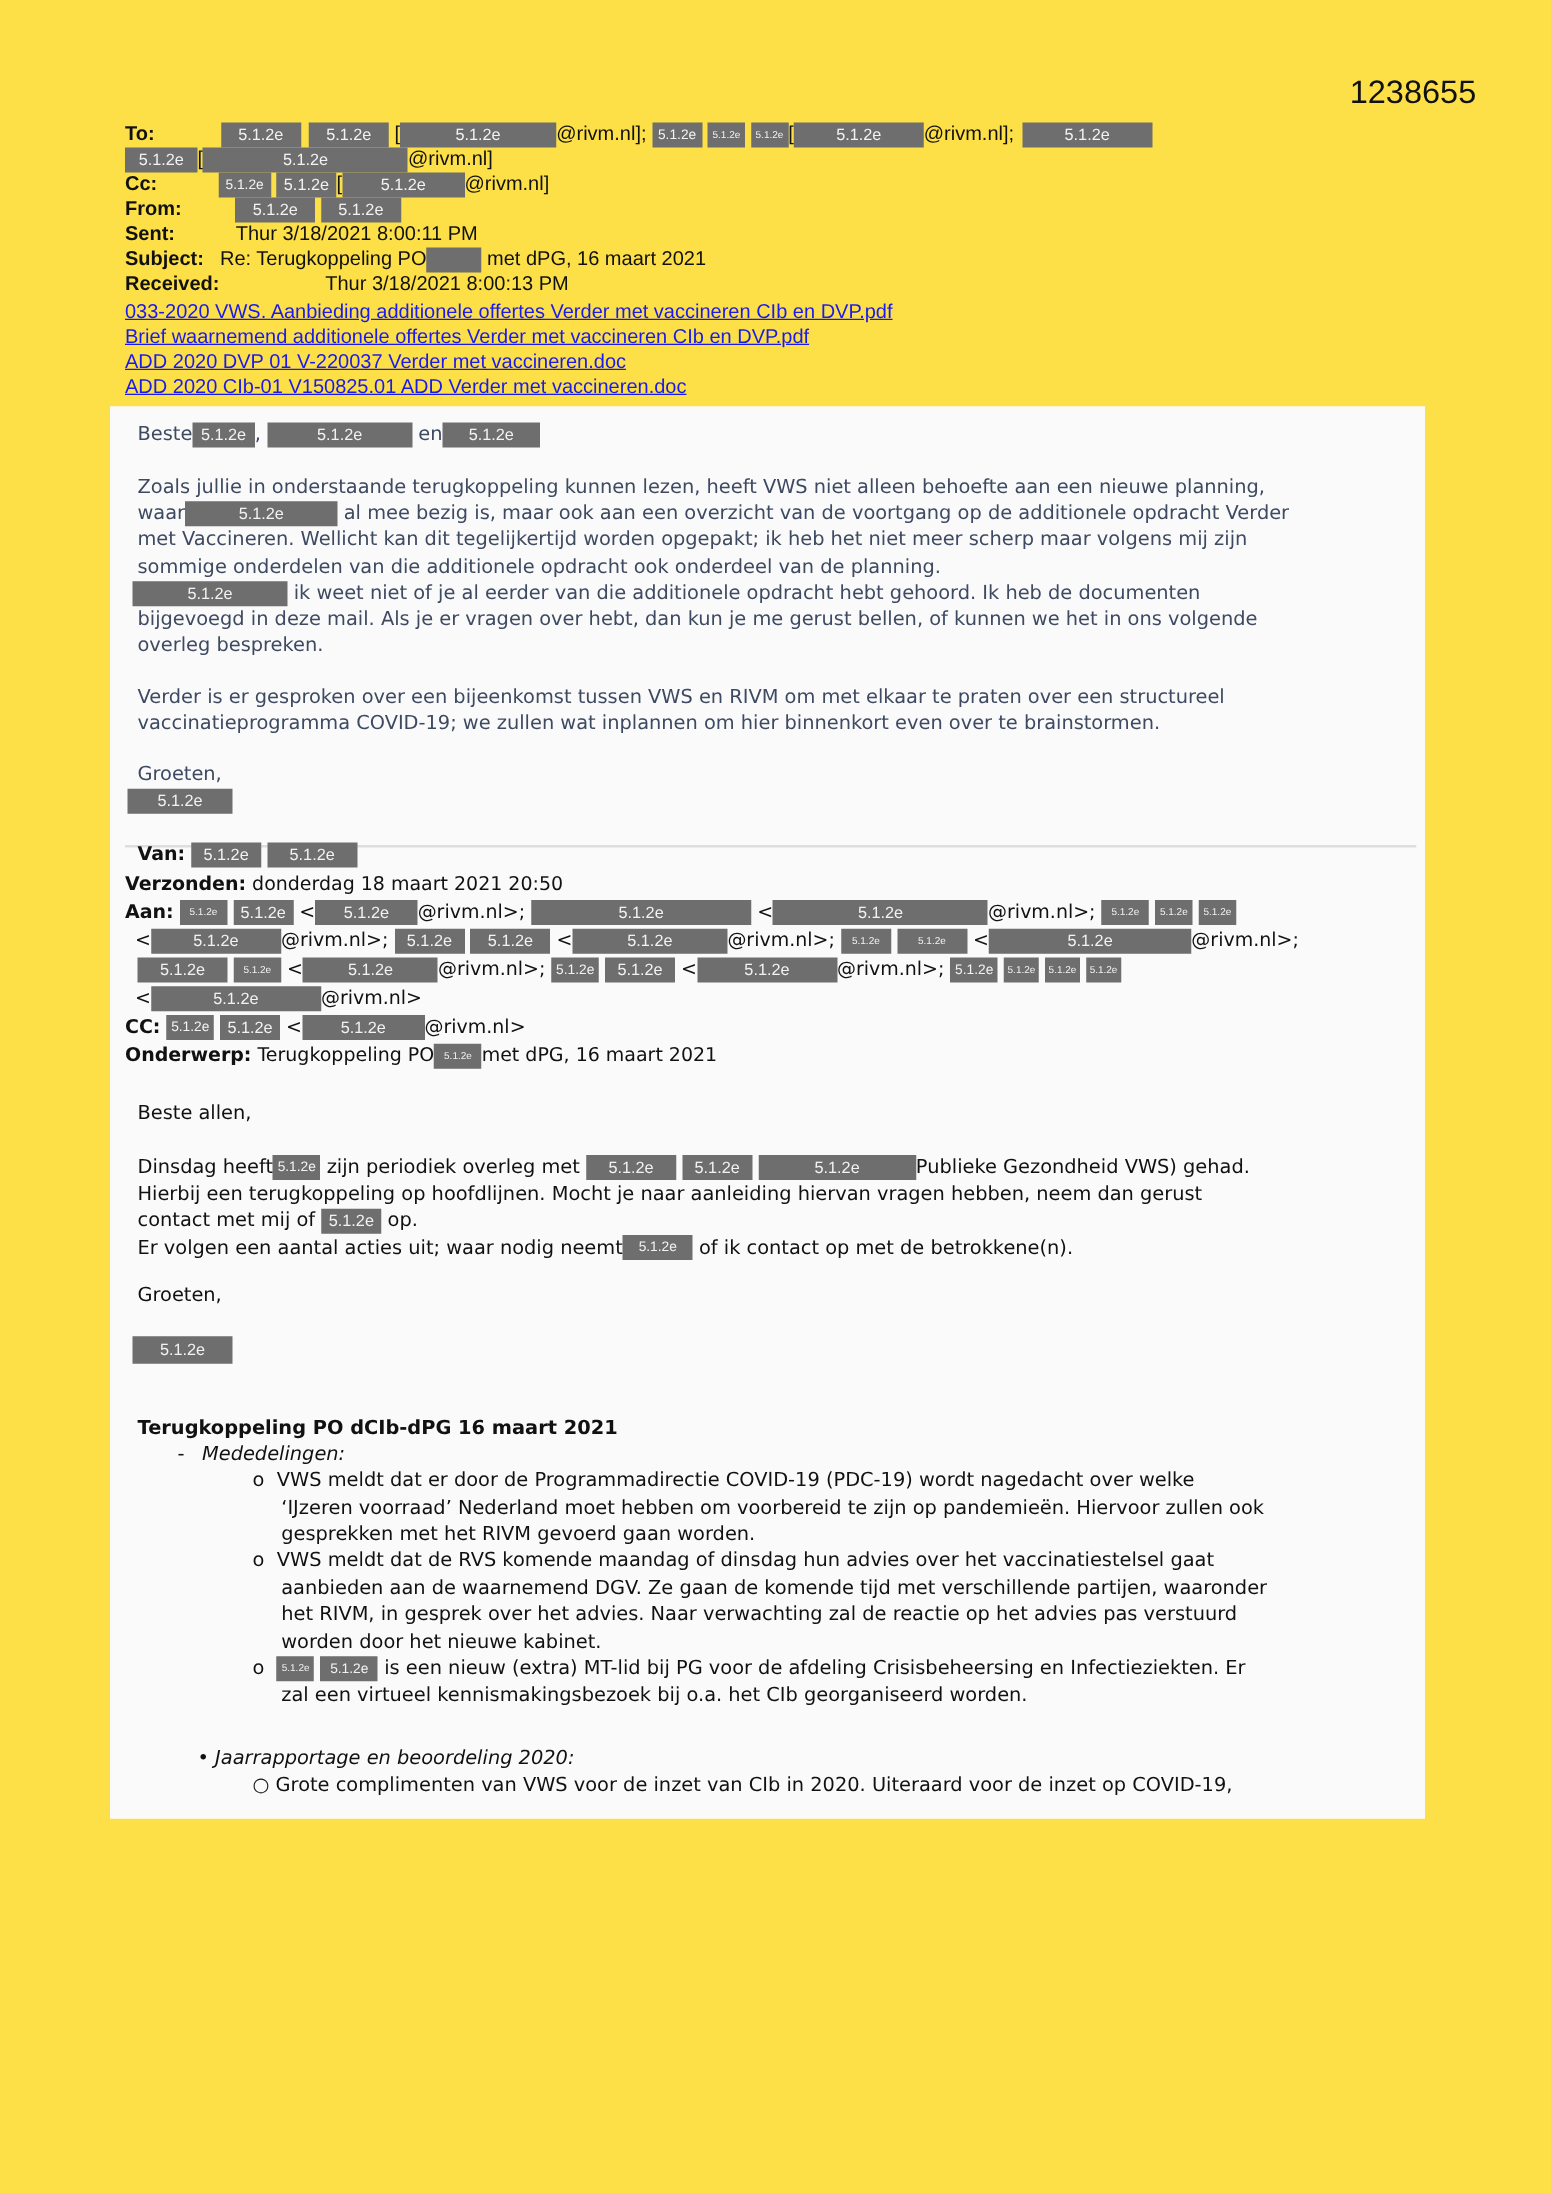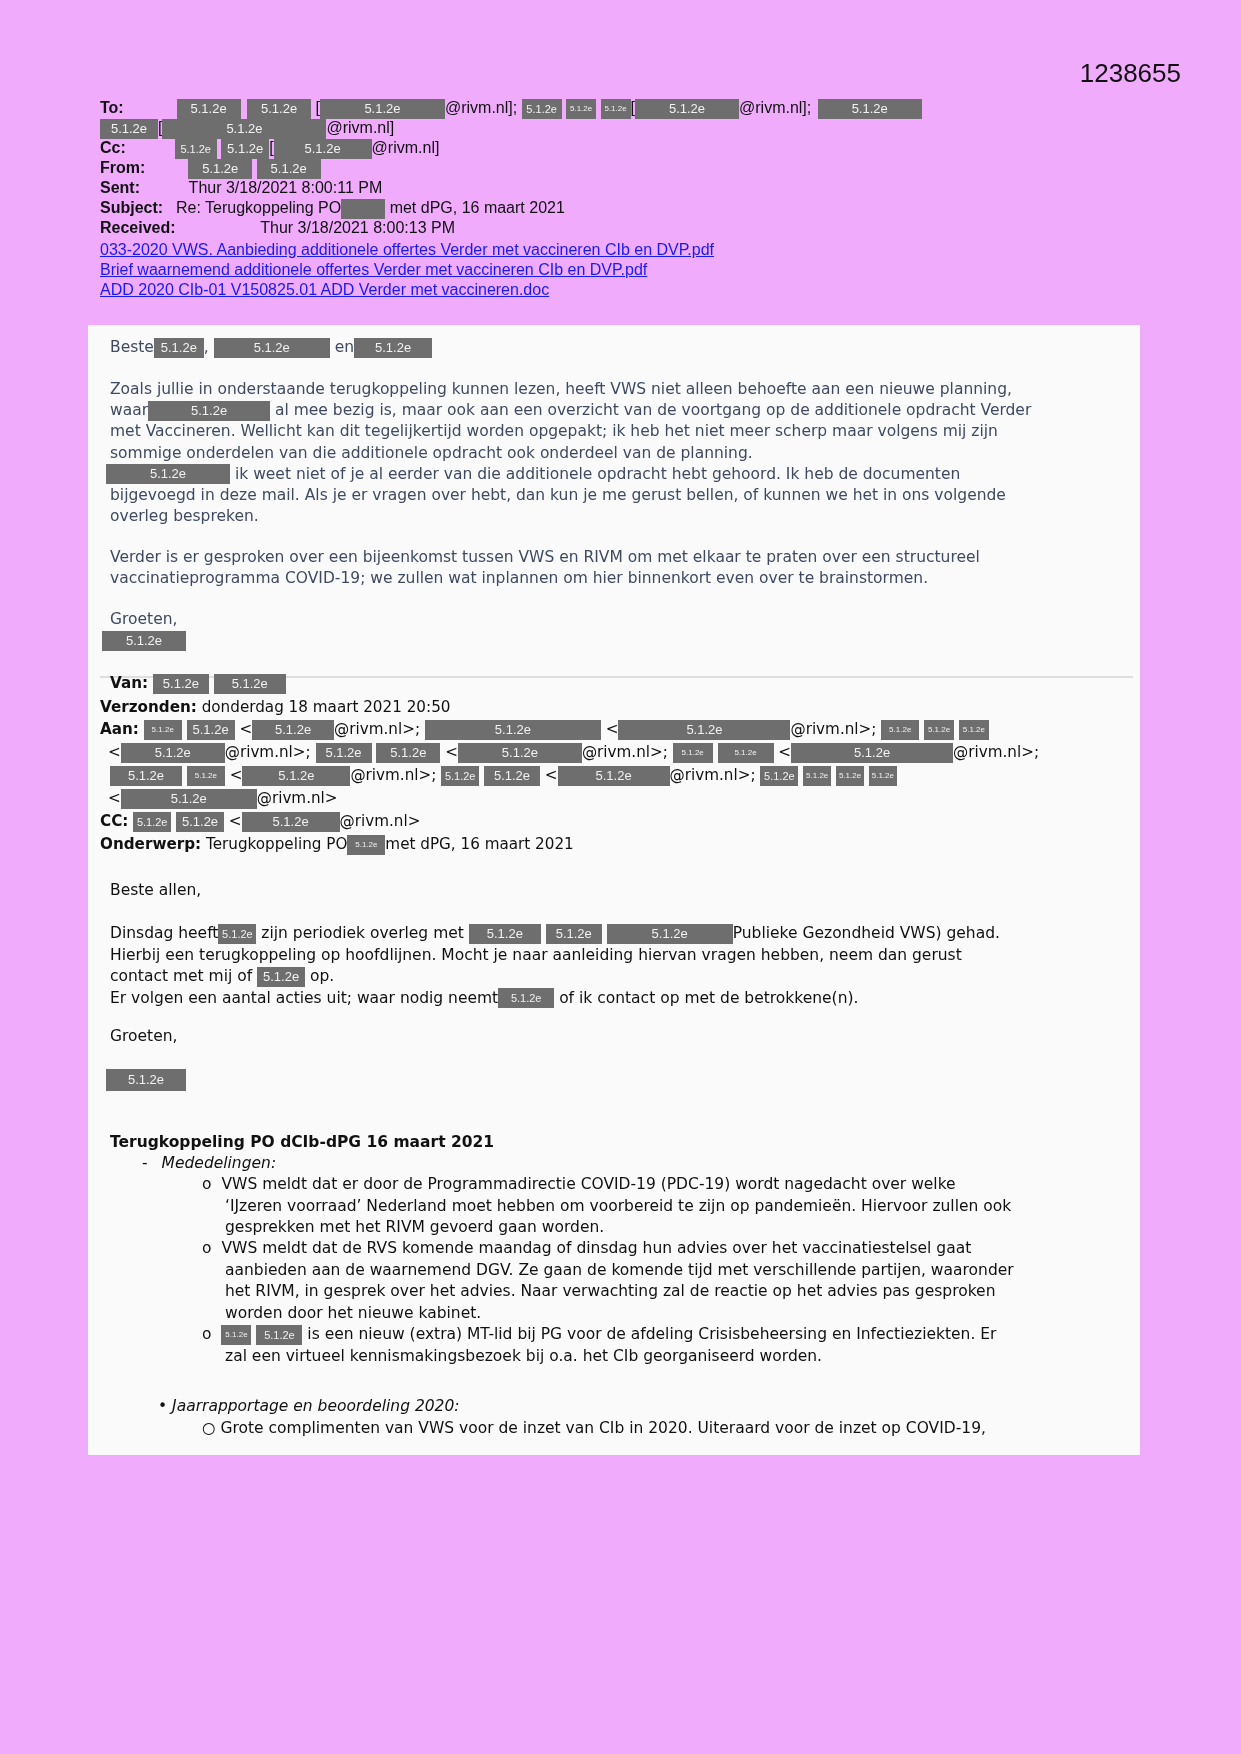--- a/index.html
+++ b/index.html
@@ -1,17 +1,17 @@
 <!DOCTYPE html>
 <html><head>
 <meta charset="utf-8">
 <style>
   html, body { margin: 0; padding: 0; background: #ffffff; }
   body { width: 1241px; height: 1754px; position: relative; overflow: hidden; }
-  .page { position: absolute; left: 0; top: 0; width: 1241px; height: 1754px; background: #f0abfc; }
+  .page { position: absolute; left: 0; top: 0; width: 1241px; height: 1754px; background: #fde047; }
   .docnum { position: absolute; right: 60px; top: 58px; font-family: "Liberation Sans", sans-serif; font-size: 26px; color: #111; }
 
   .hdr { position: absolute; left: 100px; font-family: "Liberation Sans", sans-serif; font-size: 16px; color: #111; white-space: nowrap; line-height: 20px; }
   .hdr b { font-weight: bold; }
   .red { display: inline-block; background: #6e6e6e; color: #f2f2f2; text-align: center; vertical-align: middle; font-family: "Liberation Sans", sans-serif; line-height: 20px; height: 20px; font-size: 13px; box-sizing: border-box; }
   .red.s { font-size: 8px; }
   .red.m { font-size: 11px; }
 
   .links { position: absolute; left: 100px; top: 240px; font-family: "Liberation Sans", sans-serif; font-size: 16px; line-height: 20px; }
   .links a { display: block; color: #1a1aee; text-decoration: underline; }
@@ -73,20 +73,21 @@
   </div>
   <div class="hdr" style="top:218px;">
     <b>Received:</b>
     <span style="display:inline-block;width:76px;"></span>
     <span>Thur 3/18/2021 8:00:13 PM</span>
   </div>
 
   <div class="links">
     <a>033-2020 VWS. Aanbieding additionele offertes Verder met vaccineren CIb en DVP.pdf</a>
     <a>Brief waarnemend additionele offertes Verder met vaccineren CIb en DVP.pdf</a>
+    <a>ADD 2020 DVP 01 V-220037 Verder met vaccineren.doc</a>
     <a>ADD 2020 CIb-01 V150825.01 ADD Verder met vaccineren.doc</a>
   </div>
 
   <div class="panel"></div>
 
   <div class="body1" style="top:337px;">
     <span>Beste</span><span class="red" style="width:50px;">5.1.2e</span><span>,</span>
     <span class="red" style="width:116px;">5.1.2e</span>
     <span>en</span><span class="red" style="width:78px;">5.1.2e</span>
   </div>
@@ -187,21 +188,21 @@
   </div>
 
   <div class="body3" style="top:1174px;left:202px;">
     <div><span>o</span><span style="display:inline-block;width:10px;"></span><span>VWS meldt dat er door de Programmadirectie COVID-19 (PDC-19) wordt nagedacht over welke</span></div>
     <div style="padding-left:23px;">‘IJzeren voorraad’ Nederland moet hebben om voorbereid te zijn op pandemieën. Hiervoor zullen ook</div>
     <div style="padding-left:23px;">gesprekken met het RIVM gevoerd gaan worden.</div>
   </div>
   <div class="body3" style="top:1238px;left:202px;">
     <div><span>o</span><span style="display:inline-block;width:10px;"></span><span>VWS meldt dat de RVS komende maandag of dinsdag hun advies over het vaccinatiestelsel gaat</span></div>
     <div style="padding-left:23px;">aanbieden aan de waarnemend DGV. Ze gaan de komende tijd met verschillende partijen, waaronder</div>
-    <div style="padding-left:23px;">het RIVM, in gesprek over het advies. Naar verwachting zal de reactie op het advies pas gesproken</div>
+    <div style="padding-left:23px;">het RIVM, in gesprek over het advies. Naar verwachting zal de reactie op het advies pas verstuurd</div>
     <div style="padding-left:23px;">worden door het nieuwe kabinet.</div>
   </div>
   <div class="body3" style="top:1324px;left:202px;">
     <div><span>o</span><span style="display:inline-block;width:10px;"></span><span class="red s" style="width:30px;">5.1.2e</span> <span class="red m" style="width:46px;">5.1.2e</span> <span>is een nieuw (extra) MT-lid bij PG voor de afdeling Crisisbeheersing en Infectieziekten. Er</span></div>
     <div style="padding-left:23px;">zal een virtueel kennismakingsbezoek bij o.a. het CIb georganiseerd worden.</div>
   </div>
 
   <div class="body3" style="top:1396px;left:158px;">
     <span>•</span> <span class="it">Jaarrapportage en beoordeling 2020:</span>
   </div>

